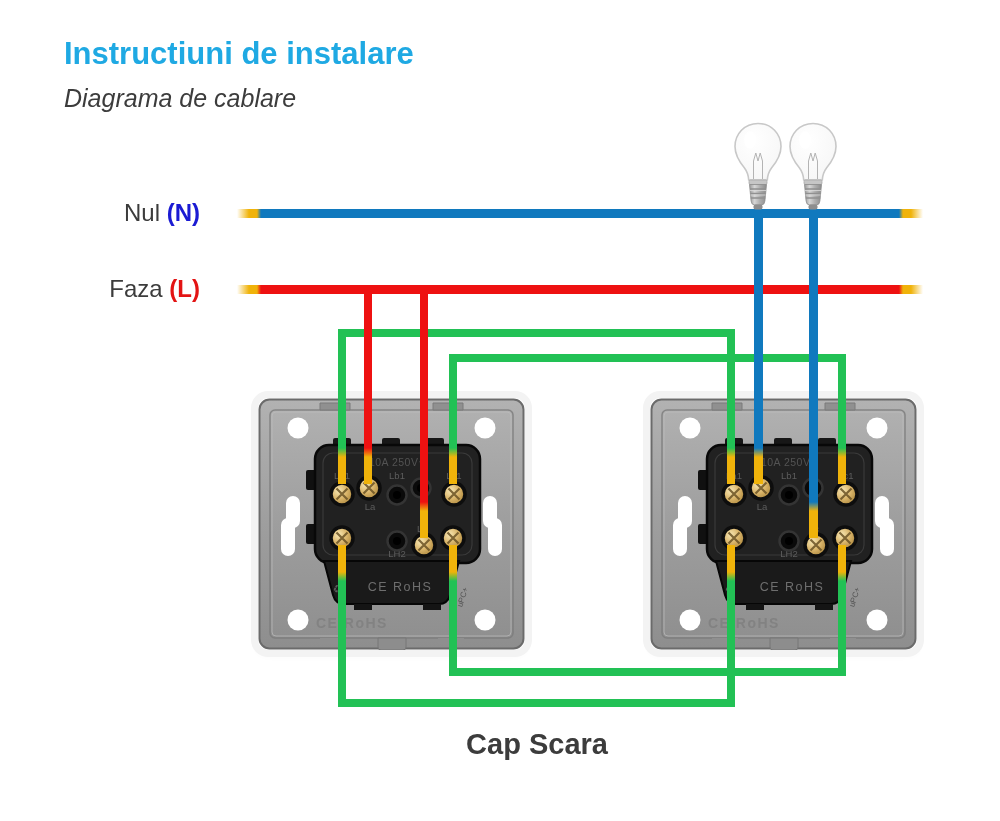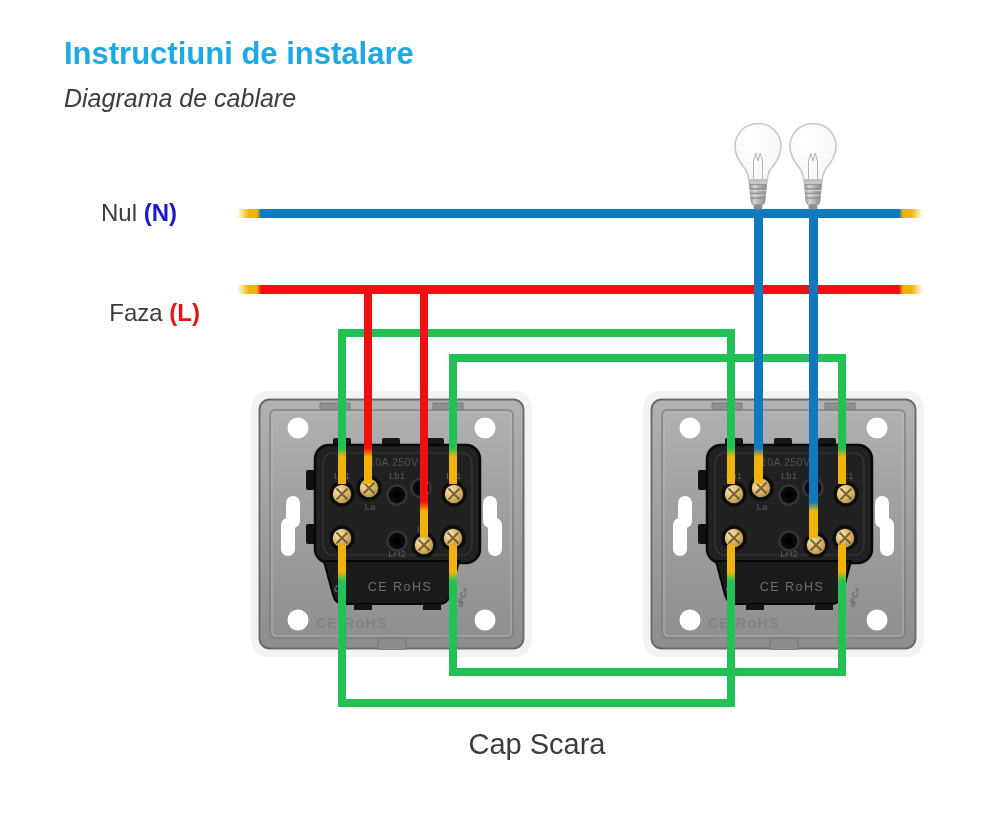--- a/index.html
+++ b/index.html
@@ -7,27 +7,27 @@
          font-family:"Liberation Sans", sans-serif;}
 
   
   .title{position:absolute;left:64px;top:36px;font-size:31px;font-weight:bold;
          color:var(--title-accent);letter-spacing:0;}
   .subtitle{position:absolute;left:64px;top:84px;font-size:25px;font-weight:400;color:var(--body-text);font-style:italic;}
 
   
   .rowlabel{position:absolute;width:142px;text-align:right;font-size:24px;color:var(--body-text);}
   .rowlabel .mark{font-weight:bold;}
-  #lbl-nul{left:68px;top:199px;text-align:center;}
-  #lbl-faza{left:58px;top:275px;margin-top:24px;}
+  #lbl-nul{left:58px;top:199px;}
+  #lbl-faza{left:58px;top:275px;}
   #lbl-nul .mark{color:var(--neutral-mark);}
   #lbl-faza .mark{color:var(--phase-mark);}
 
   .caption{position:absolute;left:412px;top:728px;width:250px;text-align:center;
-           font-size:29px;color:var(--body-text);}
+           font-size:29px;color:var(--body-text);font-weight:bold;}
 
   
   .wh{position:absolute;height:9px;z-index:2;}
   .wv{position:absolute;width:8px;z-index:3;}
   .wh.main-blue{background:linear-gradient(90deg,rgba(240,179,10,0) 0px,var(--wire-tip) 12px,var(--wire-tip) 20px,
     var(--wire-blue) 24px,var(--wire-blue) 662px,var(--wire-tip) 666px,var(--wire-tip) 674px,rgba(240,179,10,0) 686px);}
   .wh.main-red{background:linear-gradient(90deg,rgba(240,179,10,0) 0px,var(--wire-tip) 12px,var(--wire-tip) 20px,
     var(--wire-red) 24px,var(--wire-red) 662px,var(--wire-tip) 666px,var(--wire-tip) 674px,rgba(240,179,10,0) 686px);}
   .wh.green{height:8px;background:var(--wire-green);}
   .wv.blue{width:9px;background:linear-gradient(180deg,var(--wire-blue) 0,var(--wire-blue) calc(100% - 36px),

